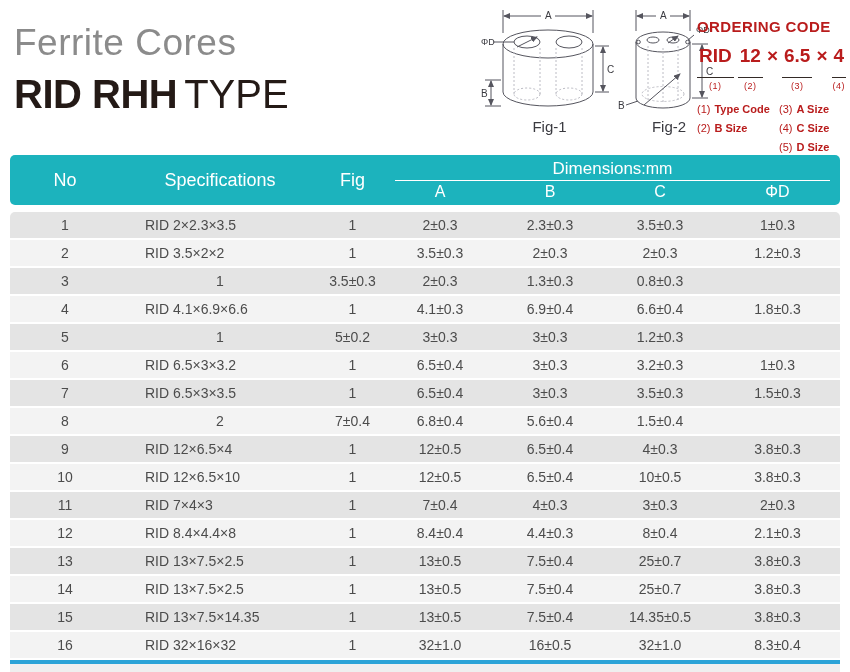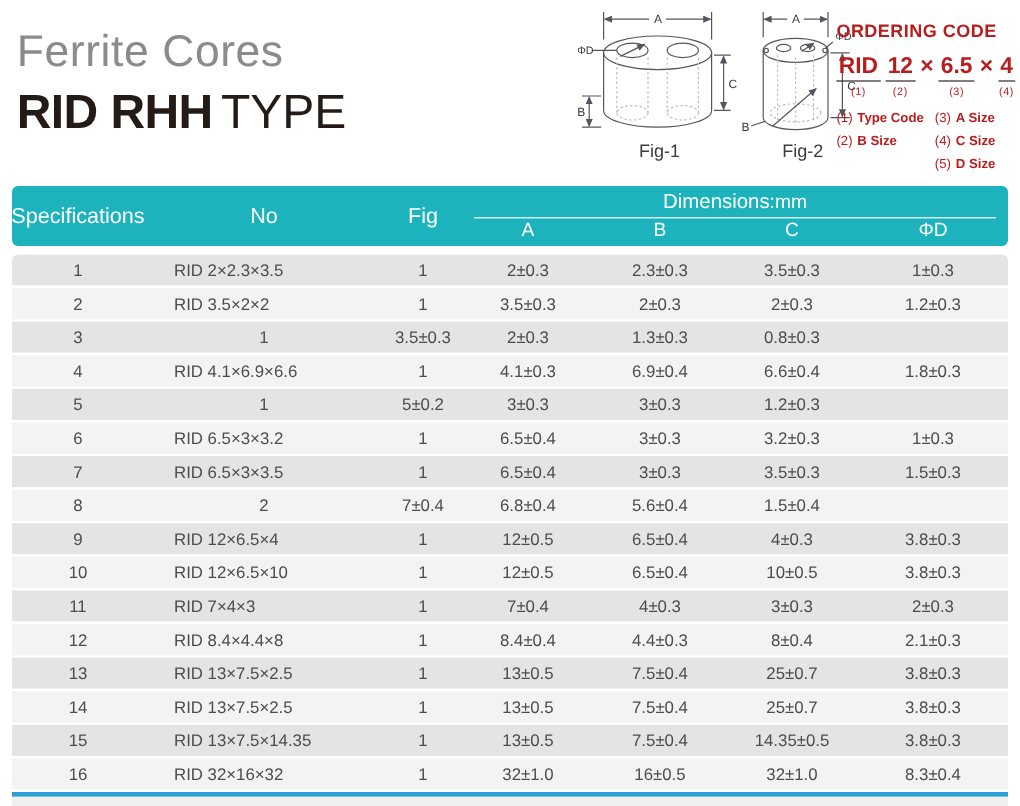--- a/index.html
+++ b/index.html
@@ -19,21 +19,21 @@
   .figs { position:absolute; left:481px; top:6px; display:flex; align-items:flex-start; }
   .fig { display:flex; flex-direction:column; align-items:center; }
   .fig-caption { font-size:15px; color:#3a3a40; margin-top:-2px; }
   .fig svg text { font-family:"Liberation Sans", sans-serif; fill:#3a3a40; }
 
   
   .ordering { position:absolute; left:697px; top:18px; width:152px; color:#b91c1c; }
   .oc-title { font-size:15px; font-weight:700; letter-spacing:0.4px; }
   .oc-code { display:flex; align-items:flex-start; margin-top:11px; font-size:19px; font-weight:600; }
   .oc-part { display:flex; flex-direction:column; align-items:center; margin-right:4px; }
-  .oc-seg { border-bottom:1.5px solid #332a26; padding:0 2px 1px 2px; line-height:1.05; }
+  .oc-seg { border-bottom:1.5px solid #332a26; padding:0 2px 11px 2px; line-height:1.05; }
   .oc-idx { font-size:9px; margin-top:3px; letter-spacing:0.5px; font-weight:400; }
   .oc-sep { margin:0 4px 0 0; line-height:1.05; }
   .oc-sep:empty { display:none; }
   .oc-legend { display:flex; margin-top:12px; font-size:11px; font-weight:700; }
   .leg-col { display:flex; flex-direction:column; gap:7px; }
   .leg-col1 { width:82px; }
   .leg-item { display:flex; gap:4px; white-space:nowrap; }
   .leg-idx { font-weight:400; }
 
   
@@ -233,22 +233,22 @@
           <div class="leg-item">
             <span class="leg-idx">(5)</span>
             <span class="leg-label">D Size</span>
           </div>
         </div>
     </div>
   </div>
 
   <div class="table-wrap">
     <div class="thead">
+      <div class="th">No</div>
       <div class="th">Specifications</div>
-      <div class="th">No</div>
       <div class="th">Fig</div>
       <div class="th-dims">
         <div class="dims-title">
           <span>Dimensions</span><span class="unit">:mm</span>
         </div>
         <div class="dims-underline"></div>
         <div class="dims-cols">
           <span>A</span>
           <span>B</span>
           <span>C</span>

